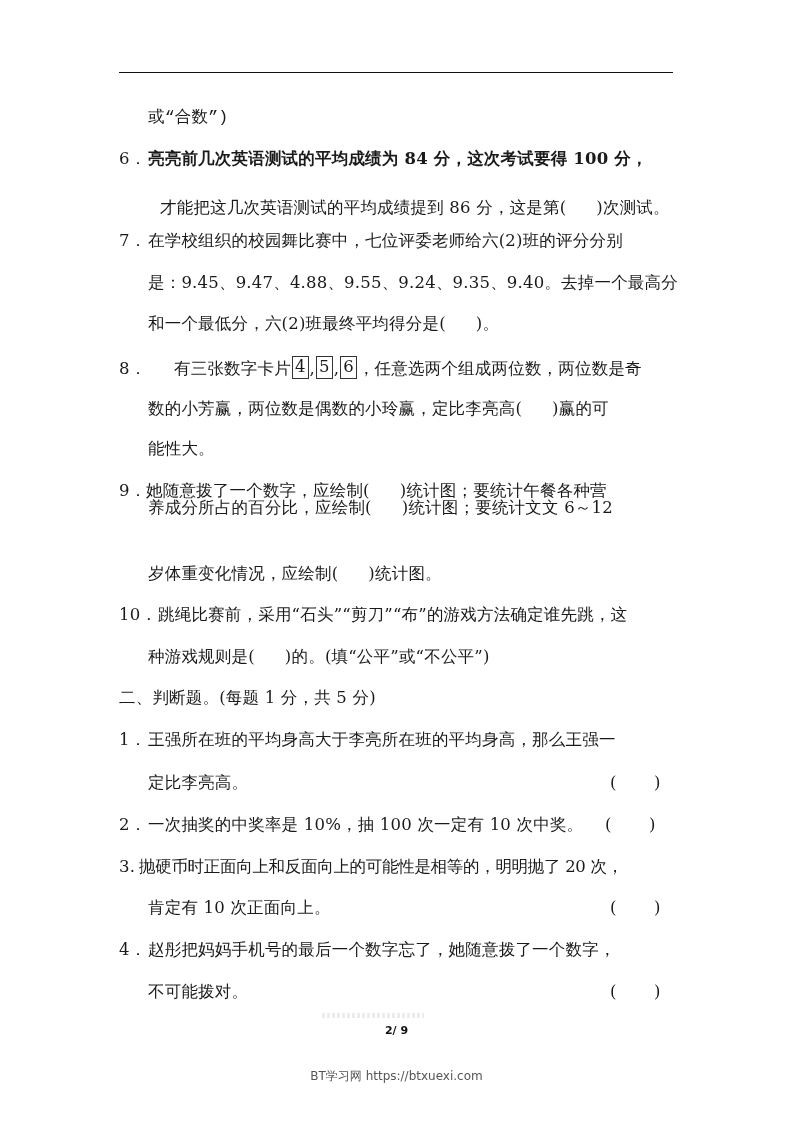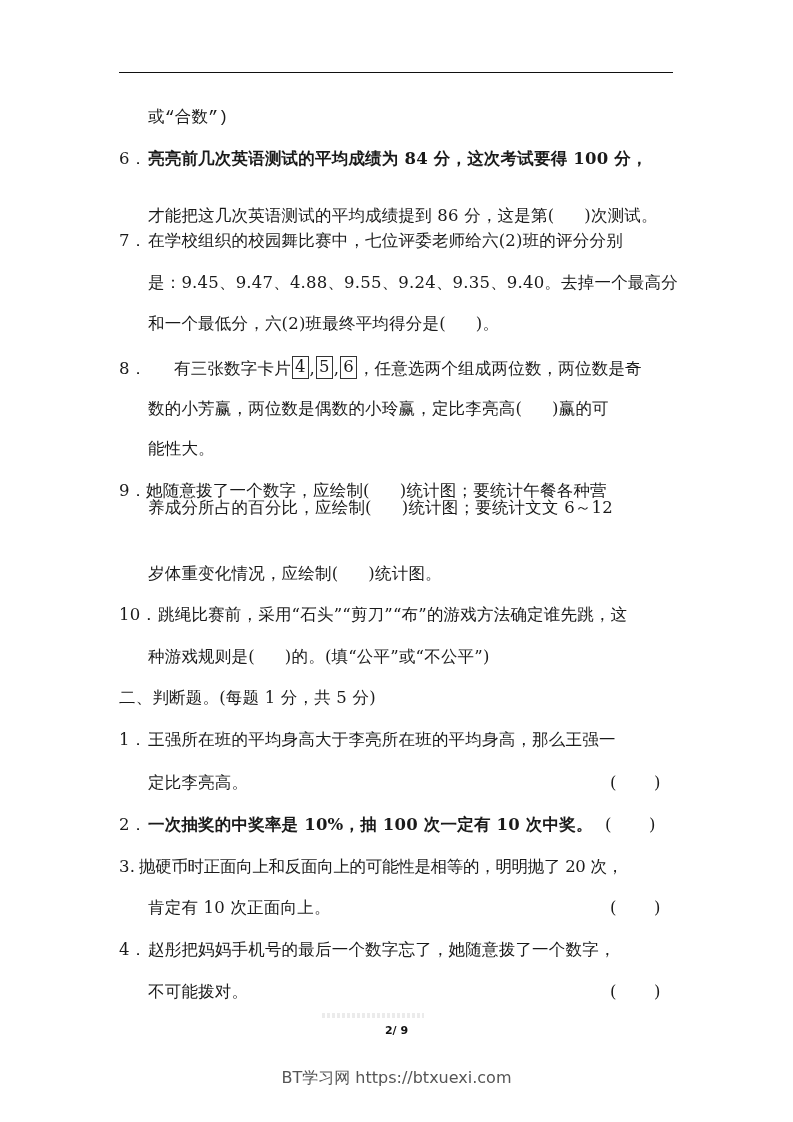--- a/index.html
+++ b/index.html
@@ -12,37 +12,37 @@
   .indent { left: 148px; }
   .txt { position: absolute; }
   .blank { display: inline-block; width: 30px; }
   .card { display: inline-block; border: 1px solid #333; padding: 0 2px; line-height: 20px; height: 21px; margin: 0 1px; vertical-align: middle; position: relative; top: -2px; }
   .paren { position: absolute; }
   .pageno { position: absolute; top: 1024px; left: 0; width: 793px; text-align: center;
             font-family: "DejaVu Sans", "Liberation Sans", sans-serif; font-weight: bold; font-size: 11px; color: #111; }
   .smudge { position: absolute; top: 1013px; left: 322px; width: 102px; height: 5px;
             background: repeating-linear-gradient(90deg, #e3e3e3 0 3px, #fff 3px 5px); opacity: .7; }
   .footer { position: absolute; top: 1068px; left: 0; width: 793px; text-align: center;
-            font-family: "DejaVu Sans", "Liberation Sans", sans-serif; font-size: 16px; color: #555; }
+            font-family: "DejaVu Sans", "Liberation Sans", sans-serif; font-size: 12px; color: #555; }
 </style>
 </head>
 <body>
 
 <div class="rule"></div>
 
 <div class="line indent" style="top:106px;font-family:Liberation Mono, monospace;">
   <span>或“合数”)</span>
 </div>
 
 <div>
   <div class="line" style="top:147px;">
       <span class="num">6．</span>
       <span class="txt" style="left:148px;font-weight:bold;">亮亮前几次英语测试的平均成绩为 84 分，这次考试要得 100 分，</span>
     </div>
-  <div class="line indent" style="top:204px;">
+  <div class="line indent" style="top:196px;margin-left:12px;">
     <span>才能把这几次英语测试的平均成绩提到 86 分，这是第(</span><span class="blank"></span><span>)次测试。</span>
   </div>
 </div>
 
 <div>
   <div class="line" style="top:229px;">
       <span class="num">7．</span>
       <span class="txt" style="left:148px;">在学校组织的校园舞比赛中，七位评委老师给六(2)班的评分分别</span>
     </div>
   <div class="line indent" style="top:271px;"><span>是：9.45、9.47、4.88、9.55、9.24、9.35、9.40。去掉一个最高分</span></div>
@@ -100,21 +100,21 @@
     <span class="txt" style="left:148px;">定比李亮高。</span>
     <span class="paren" style="left:610px;">(</span>
     <span class="paren" style="left:622px; width:30px; height:24px;"></span>
     <span class="paren" style="left:654px;">)</span>
   </div>
 </div>
 
 <div>
   <div class="line" style="top:813px;">
     <span class="num">2．</span>
-    <span class="txt" style="left:148px;font-weight:bold;">一次抽奖的中奖率是 10%，抽 100 次一定有 10 次中奖。</span>
+    <span class="txt" style="left:148px;">一次抽奖的中奖率是 10%，抽 100 次一定有 10 次中奖。</span>
     <span class="paren" style="left:605px;">(</span>
     <span class="paren" style="left:617px; width:30px; height:24px;"></span>
     <span class="paren" style="left:649px;">)</span>
   </div>
 </div>
 
 <div>
   <div class="line" style="top:855px;">
       <span class="num">3.</span>
       <span class="txt" style="left:139px; letter-spacing:-0.3px;">抛硬币时正面向上和反面向上的可能性是相等的，明明抛了 20 次，</span>

